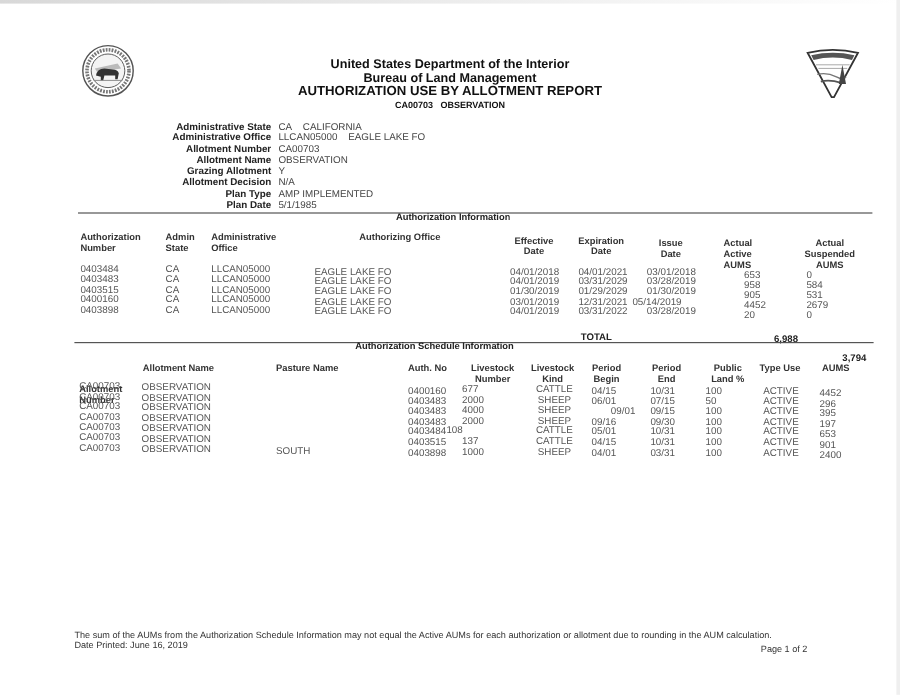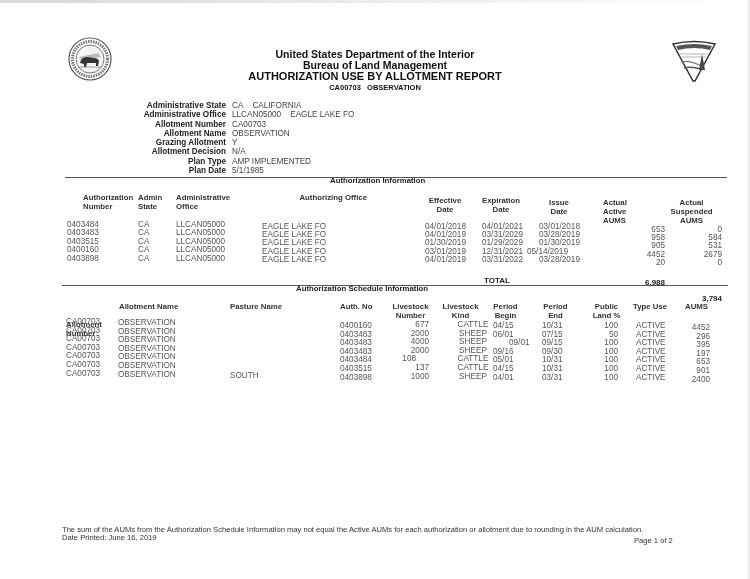--- a/index.html
+++ b/index.html
@@ -20,22 +20,22 @@
   .meta { position:absolute; left:120px; top:101px; font-size:8.2px; line-height:9.3px; }
   .meta-row { display:flex; }
   .meta-label { width:106px; text-align:right; font-weight:bold; color:#222; padding-right:6px; }
   .meta-val { color:#444; }
   .meta-val span + span { margin-left:9px; }
   .rule { position:absolute; height:1px; background:#555; }
   .sec-title { position:absolute; font-size:7.8px; font-weight:bold; color:#222; }
   .th { position:absolute; font-size:7.8px; font-weight:bold; color:#333; line-height:9px; }
   .th.c { text-align:center; }
   .cell { position:absolute; font-size:8.2px; color:#555; line-height:8.6px; }
-  .cell.r { text-align:right; }
-  .cell.c { text-align:center;margin-left:11px; }
+  .cell.r { text-align:left; }
+  .cell.c { text-align:center; }
   .total { position:absolute; font-size:8px; font-weight:bold; color:#222; }
   .foot { position:absolute; font-size:7.6px; color:#333; }
 </style>
 </head>
 <body>
 
 <div class="topbar"></div>
 <div class="rightedge"></div>
 
 <svg class="seal" viewBox="0 0 44 44">
@@ -97,21 +97,21 @@
       <div class="meta-label">Plan Date</div>
       <div class="meta-val"><span>5/1/1985</span></div>
     </div>
   </div>
 
 <div class="rule" style="left:65px; top:177px; width:662px;"></div>
 
 <div class="sec-title" style="left:330px; top:176px;">Authorization Information</div>
 
 <div id="auth-headers">
-    <div class="th " style="left:83px; top:193px; width:60px;">
+    <div class="th " style="left:67px; top:193px; width:60px;">
       <div>Authorization</div>
       <div>Number</div>
     </div>
     <div class="th " style="left:138px; top:193px; width:30px;">
       <div>Admin</div>
       <div>State</div>
     </div>
     <div class="th " style="left:176px; top:193px; width:70px;">
       <div>Administrative</div>
       <div>Office</div>

